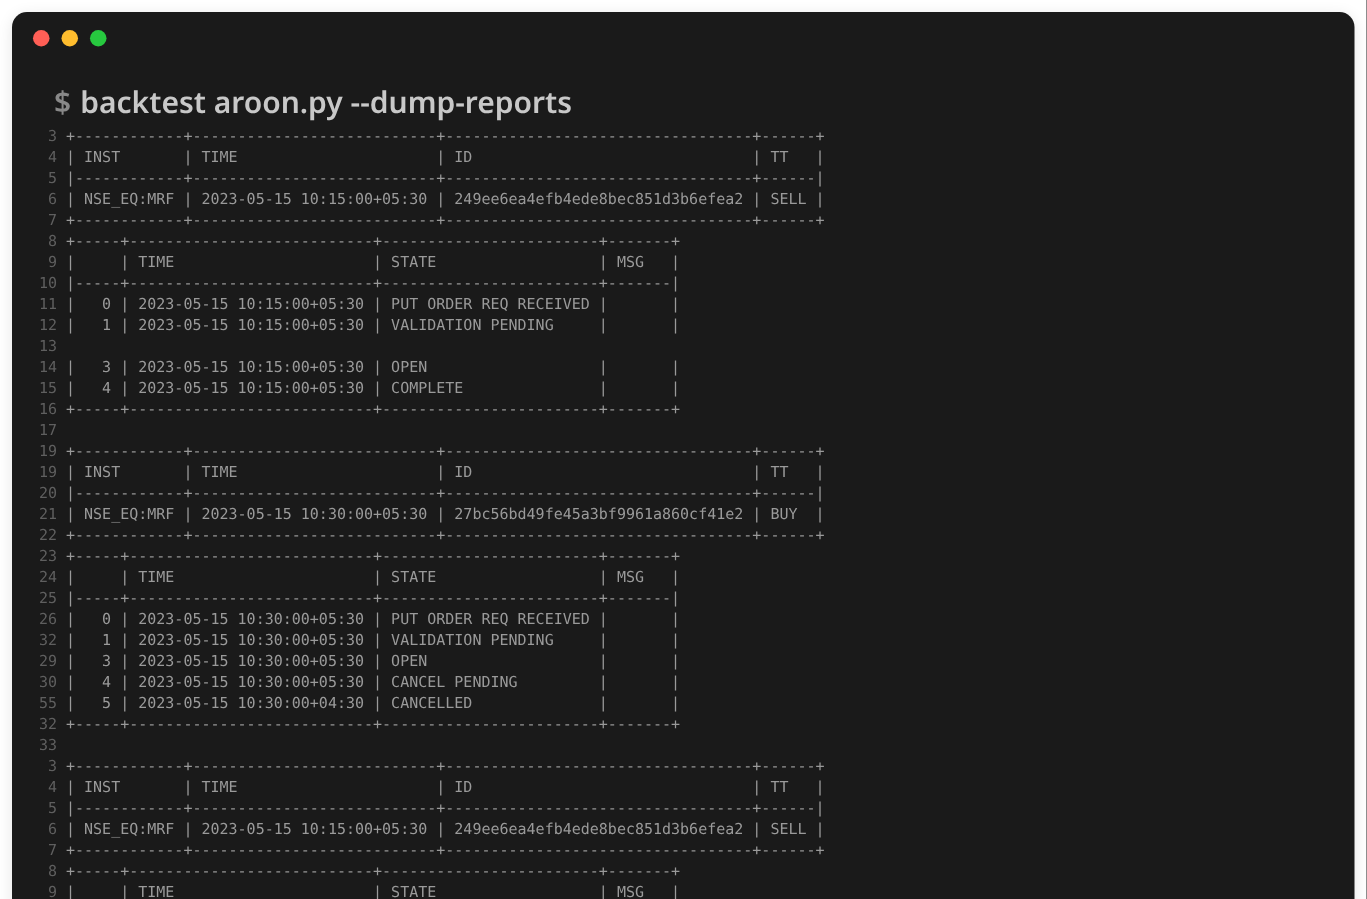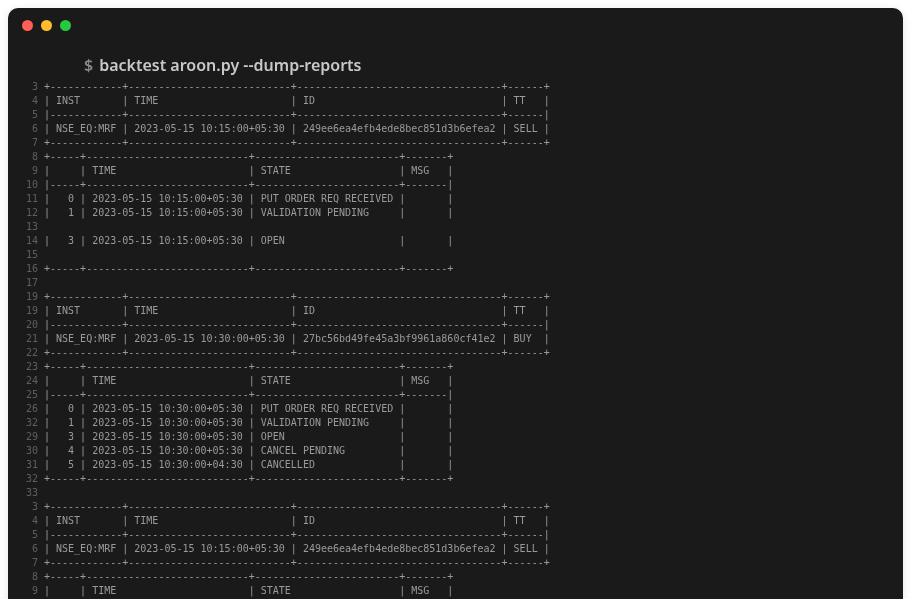--- a/index.html
+++ b/index.html
@@ -29,25 +29,24 @@
     .dot {
       width: 11px;
       height: 11px;
       border-radius: 50%;
     }
     .dot.red { background: #ff5f56; }
     .dot.yellow { background: #ffbd2e; }
     .dot.green { background: #27c93f; }
     .prompt-row {
       padding: 12px 28px 4px 28px;
-      font-size: 16px;
+      font-size: 20px;
       font-weight: 600;
       color: #c8c8c8;
       font-family: system-ui, -apple-system, sans-serif;
-      margin-left: 48px;
     }
     .prompt-sym { color: #888; margin-right: 6px; }
     .output {
       padding: 0 14px 14px 14px;
     }
     .line {
       display: flex;
       align-items: baseline;
       white-space: pre;
       font-size: 10px;
@@ -85,36 +84,36 @@
       <div class="line"><span class="gutter">5</span><span class="txt">|------------+---------------------------+----------------------------------+------|</span></div>
       <div class="line"><span class="gutter">6</span><span class="txt">| NSE_EQ:MRF | 2023-05-15 10:15:00+05:30 | 249ee6ea4efb4ede8bec851d3b6efea2 | SELL |</span></div>
       <div class="line"><span class="gutter">7</span><span class="txt">+------------+---------------------------+----------------------------------+------+</span></div>
       <div class="line"><span class="gutter">8</span><span class="txt">+-----+---------------------------+------------------------+-------+</span></div>
       <div class="line"><span class="gutter">9</span><span class="txt">|     | TIME                      | STATE                  | MSG   |</span></div>
       <div class="line"><span class="gutter">10</span><span class="txt">|-----+---------------------------+------------------------+-------|</span></div>
       <div class="line"><span class="gutter">11</span><span class="txt">|   0 | 2023-05-15 10:15:00+05:30 | PUT ORDER REQ RECEIVED |       |</span></div>
       <div class="line"><span class="gutter">12</span><span class="txt">|   1 | 2023-05-15 10:15:00+05:30 | VALIDATION PENDING     |       |</span></div>
       <div class="line"><span class="gutter">13</span></div>
       <div class="line"><span class="gutter">14</span><span class="txt">|   3 | 2023-05-15 10:15:00+05:30 | OPEN                   |       |</span></div>
-      <div class="line"><span class="gutter">15</span></div>
+      <div class="line"><span class="gutter">15</span><span class="txt">|   4 | 2023-05-15 10:15:00+05:30 | COMPLETE               |       |</span></div>
       <div class="line"><span class="gutter">16</span><span class="txt">+-----+---------------------------+------------------------+-------+</span></div>
       <div class="line"><span class="gutter">17</span><span class="txt"></span></div>
       <div class="line"><span class="gutter">19</span><span class="txt">+------------+---------------------------+----------------------------------+------+</span></div>
       <div class="line"><span class="gutter">19</span><span class="txt">| INST       | TIME                      | ID                               | TT   |</span></div>
       <div class="line"><span class="gutter">20</span><span class="txt">|------------+---------------------------+----------------------------------+------|</span></div>
       <div class="line"><span class="gutter">21</span><span class="txt">| NSE_EQ:MRF | 2023-05-15 10:30:00+05:30 | 27bc56bd49fe45a3bf9961a860cf41e2 | BUY  |</span></div>
       <div class="line"><span class="gutter">22</span><span class="txt">+------------+---------------------------+----------------------------------+------+</span></div>
       <div class="line"><span class="gutter">23</span><span class="txt">+-----+---------------------------+------------------------+-------+</span></div>
       <div class="line"><span class="gutter">24</span><span class="txt">|     | TIME                      | STATE                  | MSG   |</span></div>
       <div class="line"><span class="gutter">25</span><span class="txt">|-----+---------------------------+------------------------+-------|</span></div>
       <div class="line"><span class="gutter">26</span><span class="txt">|   0 | 2023-05-15 10:30:00+05:30 | PUT ORDER REQ RECEIVED |       |</span></div>
       <div class="line"><span class="gutter">32</span><span class="txt">|   1 | 2023-05-15 10:30:00+05:30 | VALIDATION PENDING     |       |</span></div>
       <div class="line"><span class="gutter">29</span><span class="txt">|   3 | 2023-05-15 10:30:00+05:30 | OPEN                   |       |</span></div>
       <div class="line"><span class="gutter">30</span><span class="txt">|   4 | 2023-05-15 10:30:00+05:30 | CANCEL PENDING         |       |</span></div>
-      <div class="line"><span class="gutter">31</span><span class="txt">|   5 | 2023-05-15 10:30:00+04:30 | CANCELLED              |       |</span></div>
+      <div class="line"><span class="gutter">55</span><span class="txt">|   5 | 2023-05-15 10:30:00+04:30 | CANCELLED              |       |</span></div>
       <div class="line"><span class="gutter">32</span><span class="txt">+-----+---------------------------+------------------------+-------+</span></div>
       <div class="line"><span class="gutter">33</span><span class="txt"></span></div>
       <div class="line"><span class="gutter">3</span><span class="txt">+------------+---------------------------+----------------------------------+------+</span></div>
       <div class="line"><span class="gutter">4</span><span class="txt">| INST       | TIME                      | ID                               | TT   |</span></div>
       <div class="line"><span class="gutter">5</span><span class="txt">|------------+---------------------------+----------------------------------+------|</span></div>
       <div class="line"><span class="gutter">6</span><span class="txt">| NSE_EQ:MRF | 2023-05-15 10:15:00+05:30 | 249ee6ea4efb4ede8bec851d3b6efea2 | SELL |</span></div>
       <div class="line"><span class="gutter">7</span><span class="txt">+------------+---------------------------+----------------------------------+------+</span></div>
       <div class="line"><span class="gutter">8</span><span class="txt">+-----+---------------------------+------------------------+-------+</span></div>
       <div class="line"><span class="gutter">9</span><span class="txt">|     | TIME                      | STATE                  | MSG   |</span></div>
     </div>

